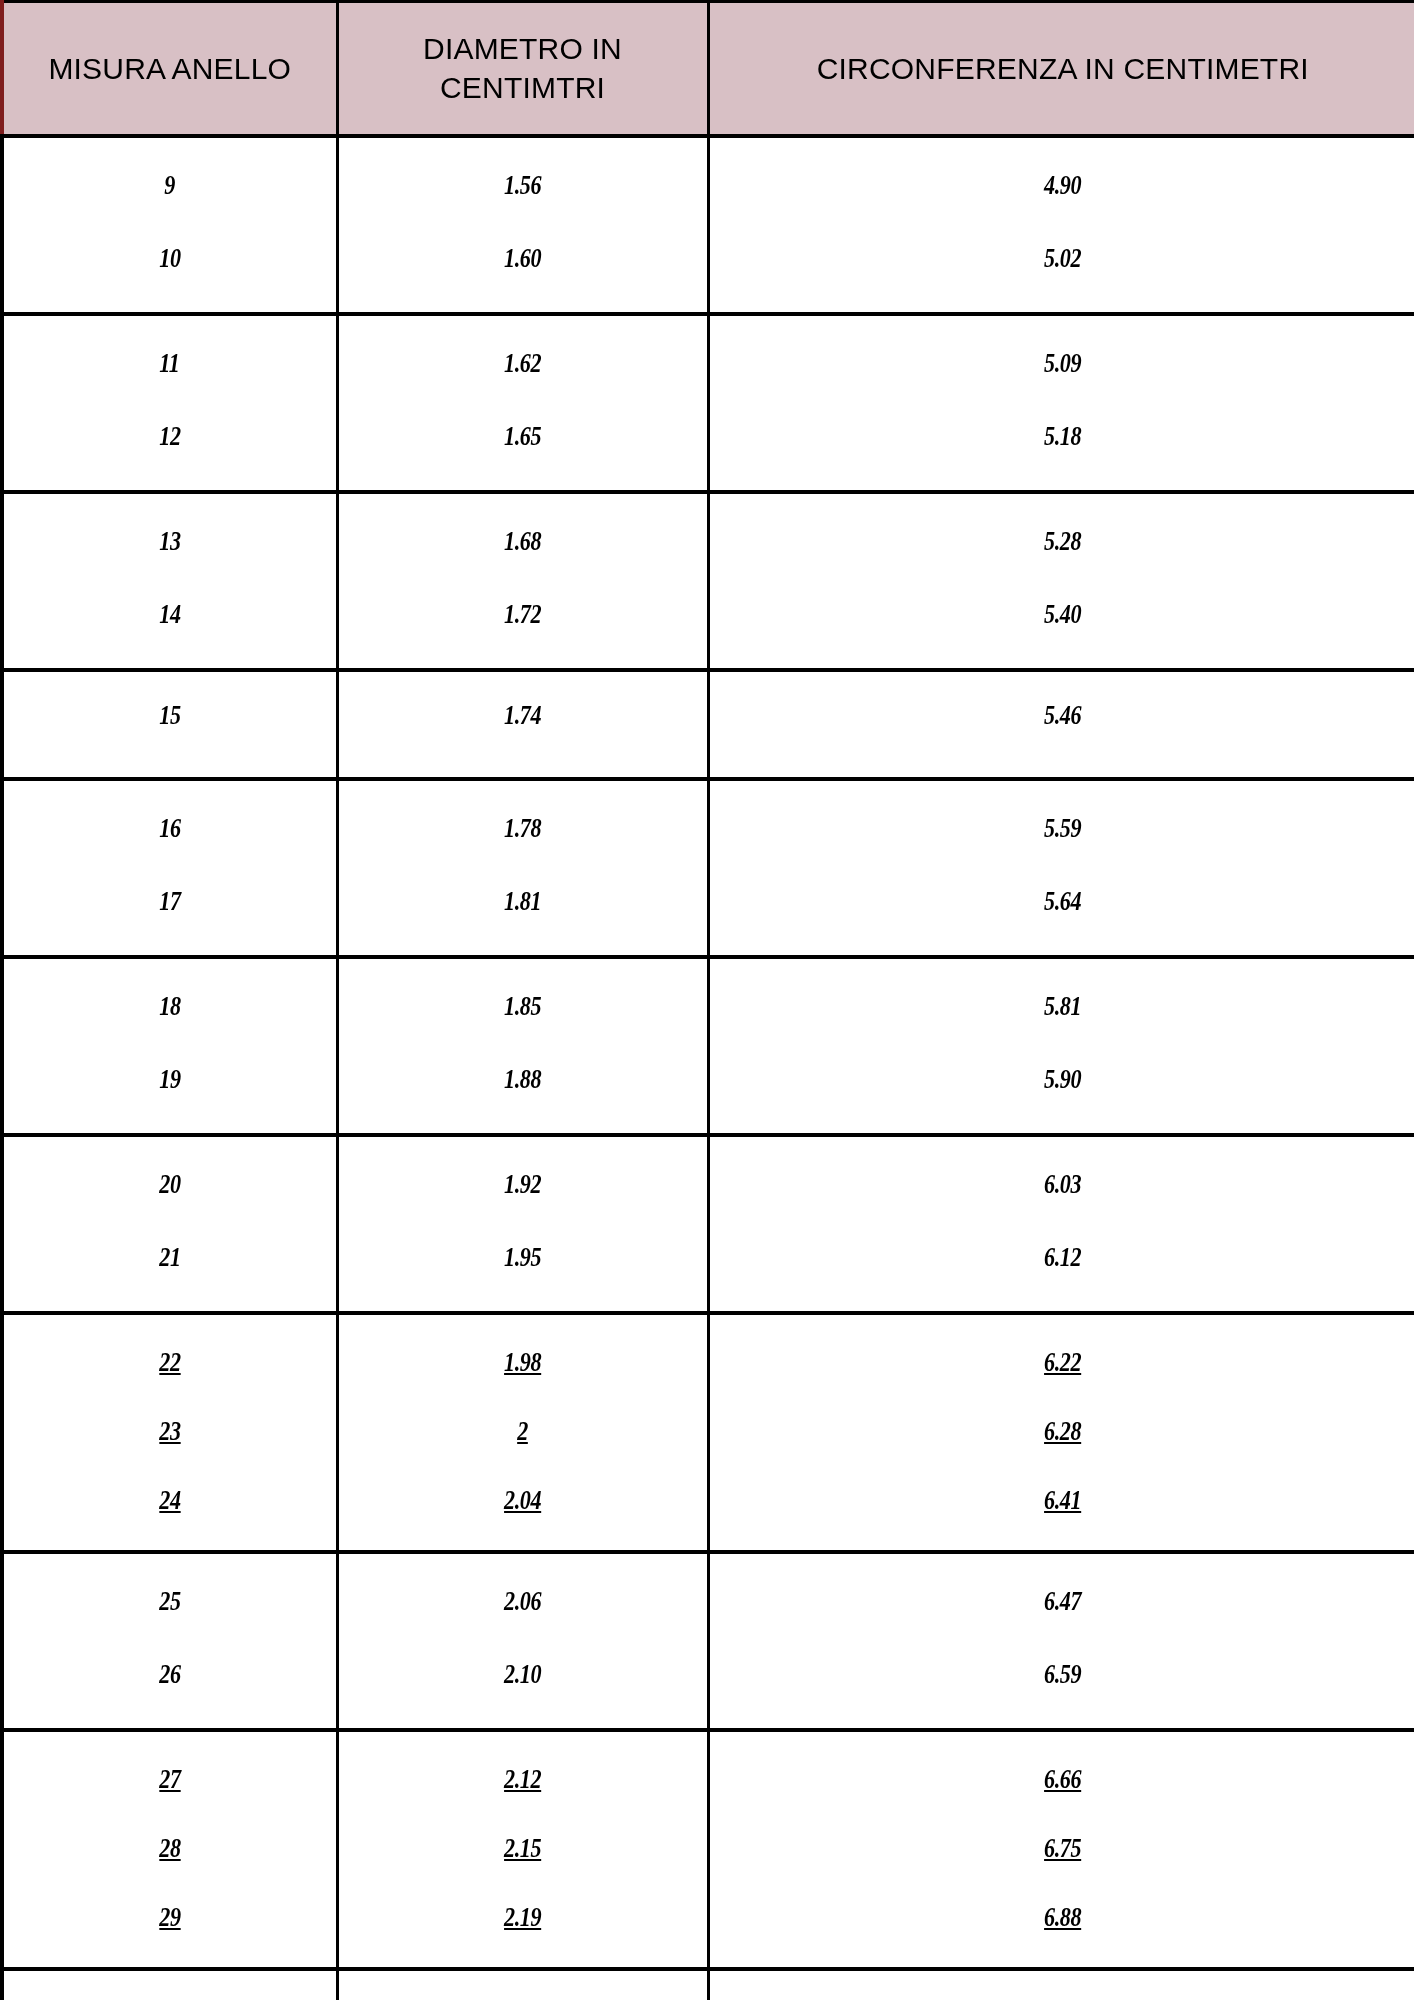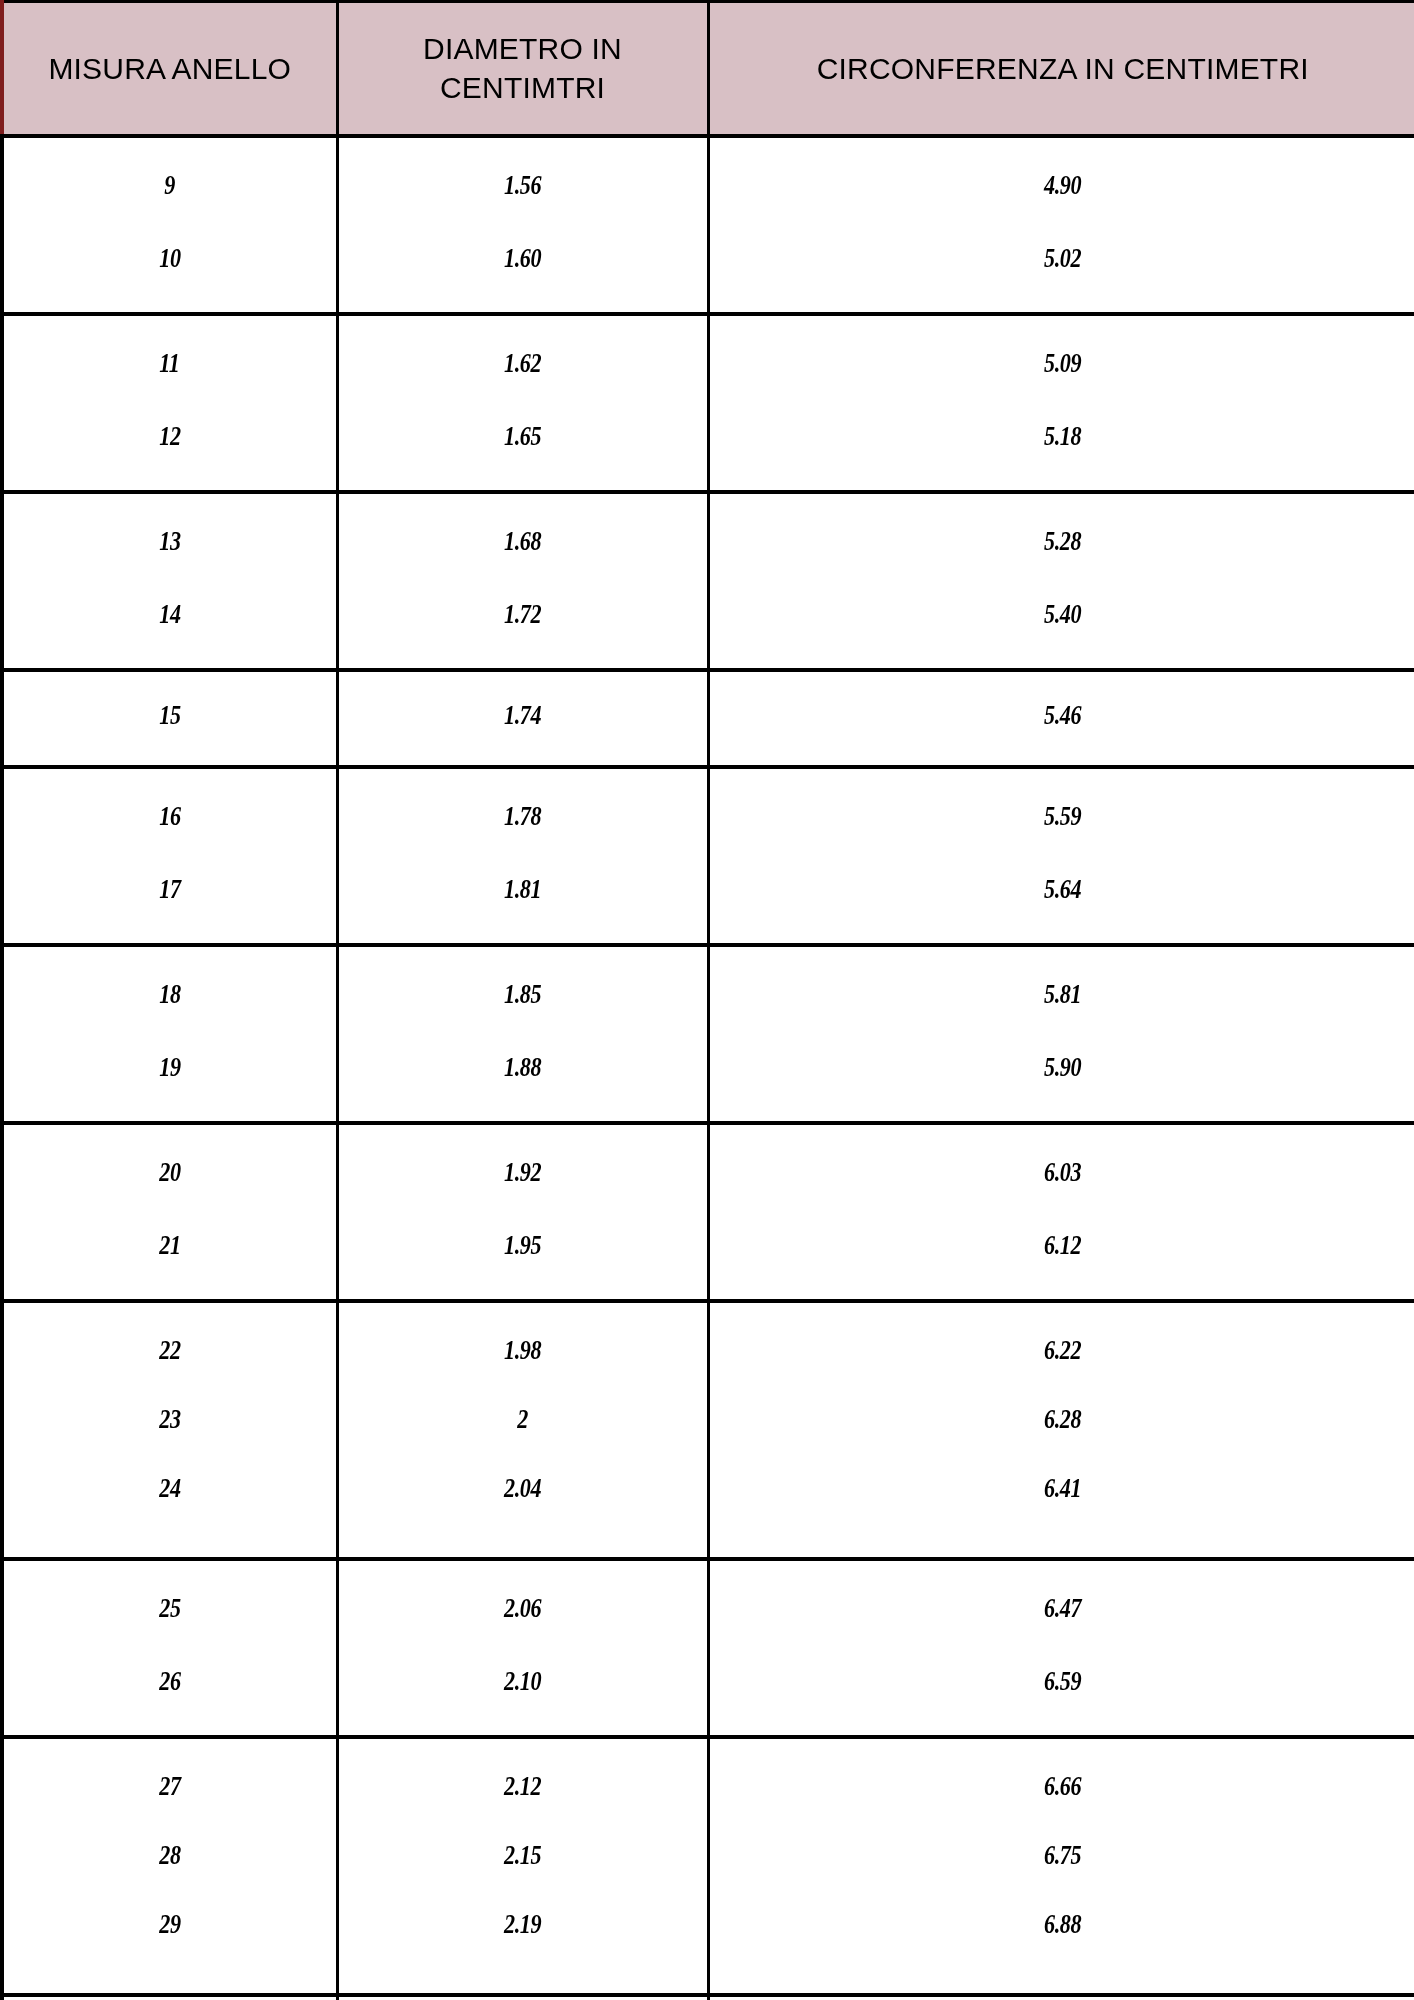--- a/index.html
+++ b/index.html
@@ -61,22 +61,22 @@
   tbody tr.group-row:last-child > td  { border-bottom: 0; }
 
   .cell-stack {
     display: flex;
     flex-direction: column;
     justify-content: center;
     align-items: center;
     gap: 46px;
     padding: 34px 0 40px 0;
   }
-  .cell-stack.single { padding: 30px 0 36px 0; }
-  .cell-stack.triple { gap: 42px; padding: 34px 0 55px 0; }
+  .cell-stack.single { padding: 30px 0 48px 0; }
+  .cell-stack.triple { gap: 42px; padding: 34px 0 36px 0; text-decoration: underline; }
 
   .val {
     font-family: "Liberation Serif", "DejaVu Serif", serif;
     font-style: italic;
     font-weight: bold;
     font-size: 27px;
     line-height: 1;
     color: #000000;
     text-align: center;
     letter-spacing: -0.5px;

